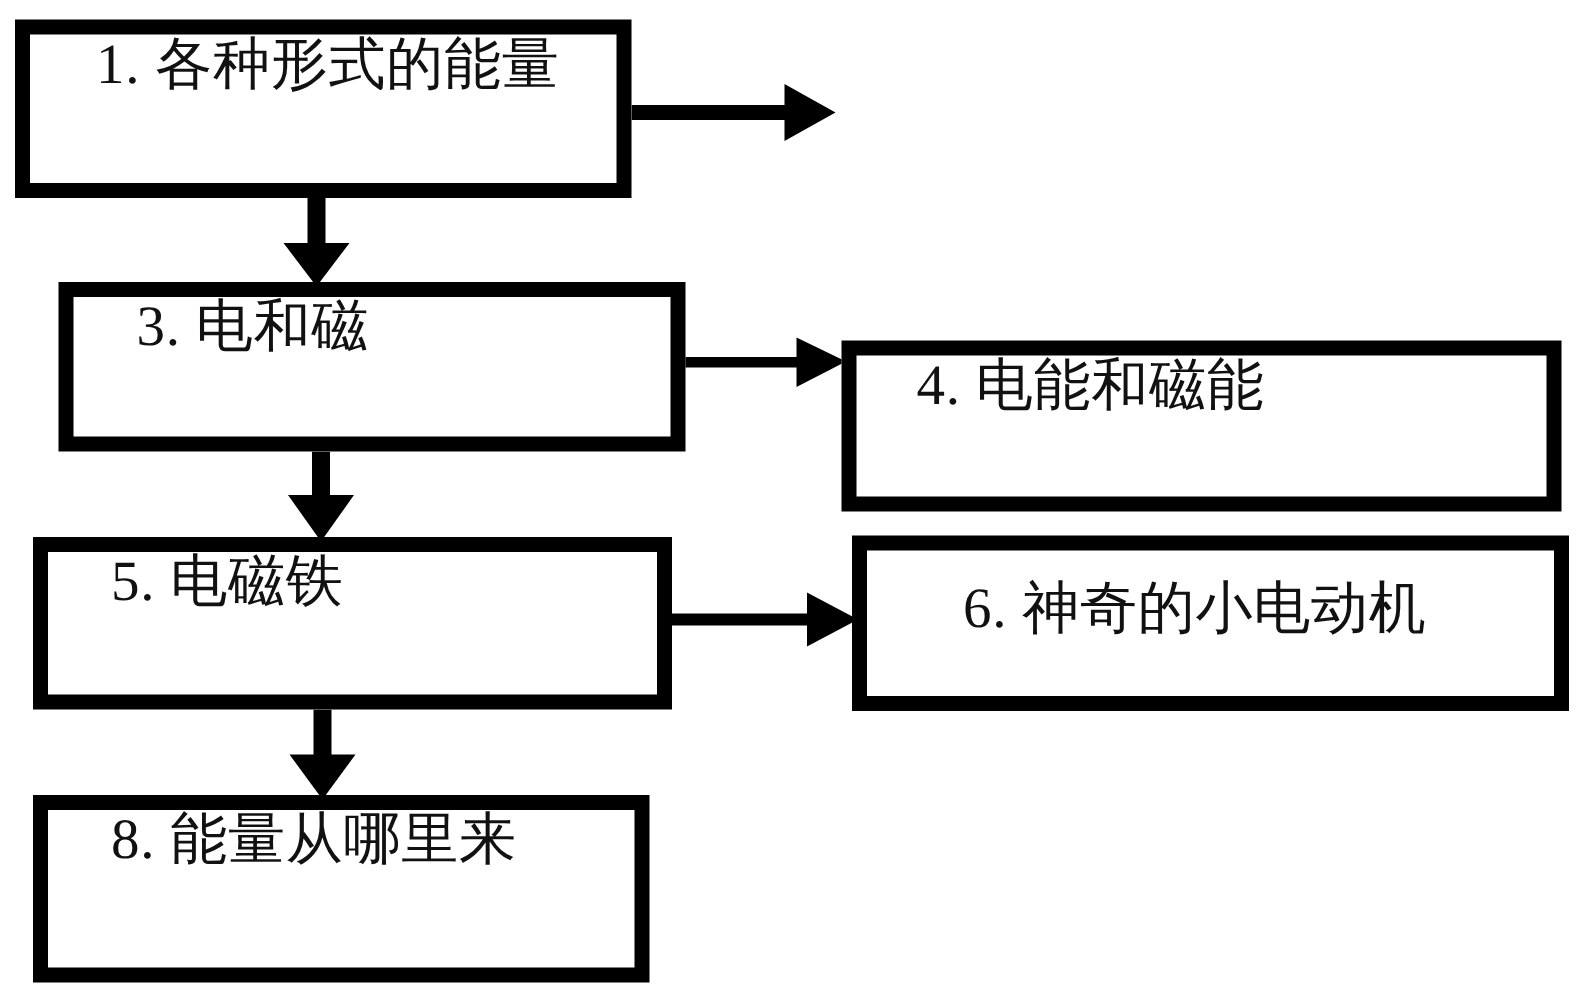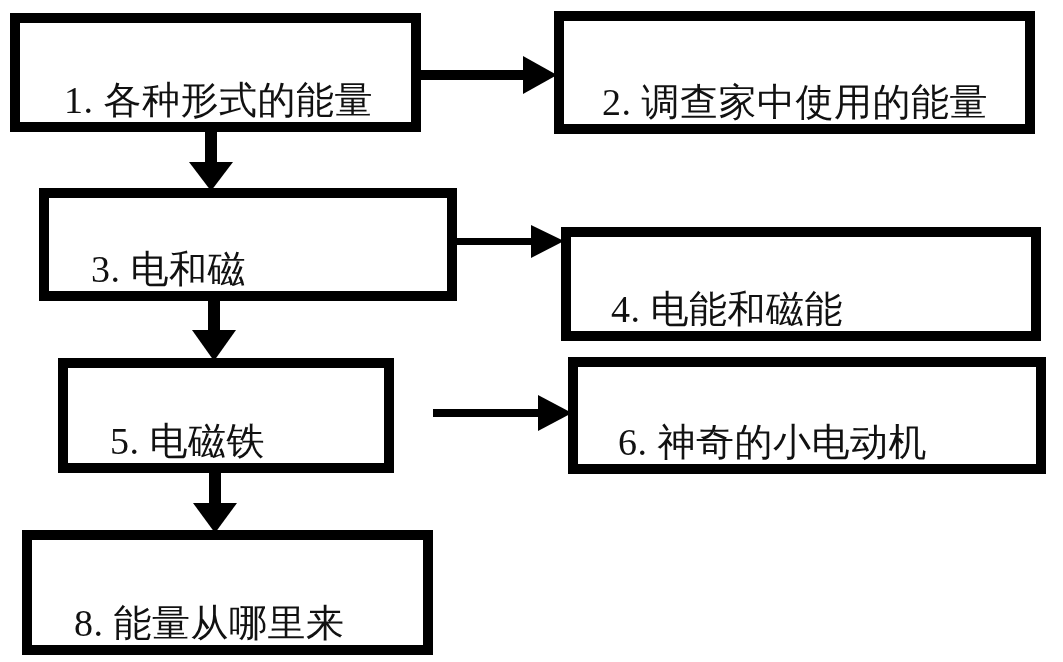--- a/index.html
+++ b/index.html
@@ -17,21 +17,21 @@
     height: 662px;
     background: #ffffff;
     overflow: hidden;
   }
   .node {
     position: absolute;
     box-sizing: border-box;
     background: #ffffff;
     border: 10px solid #000000;
     display: flex;
-    align-items: flex-end;
+    align-items: flex-start;
     color: #111111;
   }
   .node .label {
     font-family: "Liberation Serif", "DejaVu Serif", serif;
     font-size: 38px;
     line-height: 1.1;
     letter-spacing: 0.5px;
     white-space: nowrap;
     color: #111111;
   }
@@ -41,25 +41,25 @@
 
   #node-2 { left: 554px; top: 11px;  width: 481px; height: 123px; }
   #node-2 .label { padding-left: 38px; }
 
   #node-3 { left: 14px;  top: 188px; width: 418px; height: 113px; margin-left: 25px; }
   #node-3 .label { padding-left: 42px; }
 
   #node-4 { left: 561px; top: 185px; width: 480px; height: 114px; margin-top: 42px; }
   #node-4 .label { padding-left: 40px; }
 
-  #node-5 { left: 22px;  top: 358px; width: 336px; height: 115px; margin-left: 36px; }
+  #node-5 { left: 22px;  top: 358px; width: 426px; height: 115px; }
   #node-5 .label { padding-left: 42px; }
 
   #node-6 { left: 568px; top: 357px; width: 478px; height: 117px; }
-  #node-6 .label { padding-left: 40px; }
+  #node-6 .label { padding-left: 64px; margin-top: 19px; }
 
   #node-7 { left: 22px;  top: 530px; width: 411px; height: 125px; }
   #node-7 .label { padding-left: 42px; }
 
   
   #connectors {
     position: absolute;
     left: 0;
     top: 0;
     width: 1063px;
@@ -102,23 +102,20 @@
     <g>
       <rect x="209" y="473" width="12" height="34" fill="#000000"></rect>
       <polygon points="193,503 237,503 215,533" fill="#000000"></polygon>
     </g>
   </svg>
 
   <div class="node" id="node-1">
     <span class="label">1. 各种形式的能量</span>
   </div>
 
-  <div class="node" id="node-2">
-    <span class="label">2. 调查家中使用的能量</span>
-  </div>
 
   <div class="node" id="node-3">
     <span class="label">3. 电和磁</span>
   </div>
 
   <div class="node" id="node-4">
     <span class="label">4. 电能和磁能</span>
   </div>
 
   <div class="node" id="node-5">

